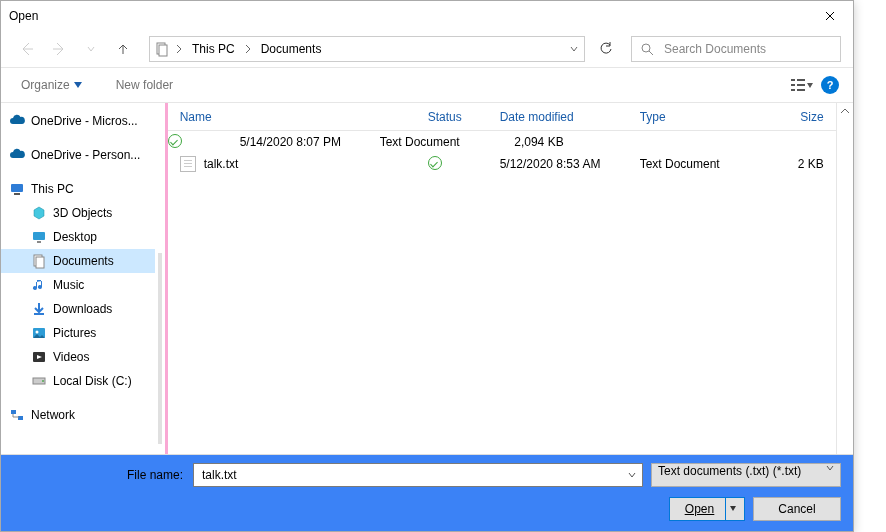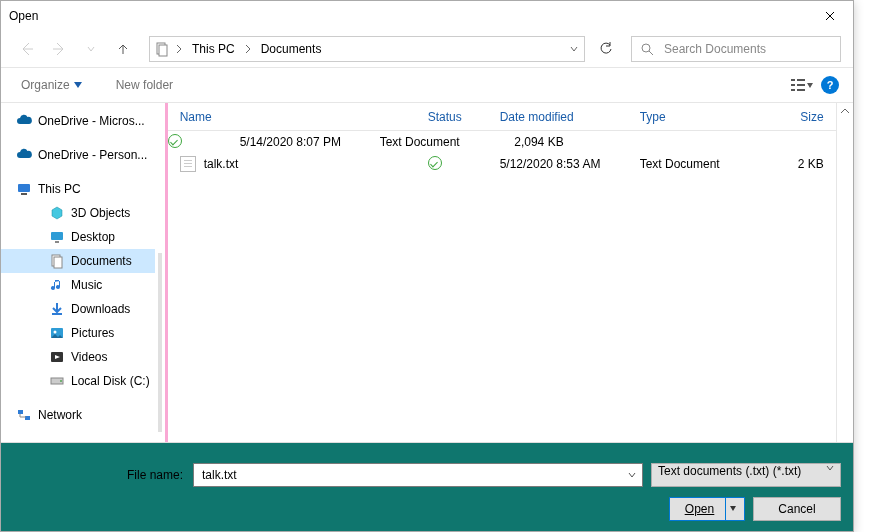--- a/index.html
+++ b/index.html
@@ -23,43 +23,43 @@
   .searchbox input::placeholder { color:#888; }
   
   .toolbar { height:36px; display:flex; align-items:center; padding:0 14px; border-top:1px solid #e6e6e6; border-bottom:1px solid #e6e6e6; }
   .tool-link { color:#737373; display:flex; align-items:center; gap:4px; padding:4px 6px; }
   .toolbar .spacer { flex:1; }
   .tool-icon { width:26px; height:26px; display:flex; align-items:center; justify-content:center; color:#555; }
   .help { width:18px; height:18px; border-radius:50%; background:#0078d7; color:#fff; display:flex; align-items:center; justify-content:center; font-weight:bold; font-size:11px; margin-left:6px; }
   
   .body { flex:1; display:flex; min-height:0; }
   .tree { width:160px; overflow:hidden; padding-top:6px; }
-  .tree-item { height:24px; display:flex; align-items:center; gap:6px; padding-left:15px; white-space:nowrap; }
-  .tree-item.child { padding-left:48px; }
+  .tree-item { height:24px; display:flex; align-items:center; gap:6px; padding-left:8px; white-space:nowrap; }
+  .tree-item.child { padding-left:30px; }
   .tree-item.selected { background:#cce8ff; }
   .tree-item .icon { width:16px; height:16px; display:flex; align-items:center; justify-content:center; }
   .tree-group-space { height:10px; }
   .splitter { width:10px; background:linear-gradient(to right, transparent 0, transparent 3px, #e0e0e0 3px, #e0e0e0 7px, transparent 7px); margin-top:150px; margin-bottom:10px; }
   .files { flex:1; display:flex; flex-direction:column; min-height:0; border-left:3px solid #f9a8d4; }
   .headers { height:28px; display:flex; align-items:center; color:#1a5daa; border-bottom:1px solid #e6e6e6; }
   .col-name { width:260px; padding-left:12px; }
   .col-status { width:72px; }
   .col-date { width:140px; }
   .col-type { width:126px; }
   .col-size { width:70px; text-align:right; padding-right:12px; }
   .file-rows { flex:1; overflow:auto; }
   .file-row { height:22px; display:flex; align-items:center; }
   .file-row .col-name { display:flex; align-items:center; gap:8px; }
   .txt-icon { width:16px; height:16px; border:1px solid #bbb; background:#fff; position:relative; }
   .txt-icon::before { content:""; position:absolute; left:3px; right:3px; top:3px; height:1px; background:#ccc; box-shadow:0 3px 0 #ccc, 0 6px 0 #ccc; }
   .status-ok { width:14px; height:14px; border:1.5px solid #3fa73f; border-radius:50%; position:relative; display:inline-block; }
   .status-ok::after { content:""; position:absolute; left:3px; top:3px; width:3px; height:6px; border-right:1.5px solid #3fa73f; border-bottom:1.5px solid #3fa73f; transform:rotate(45deg); }
   .scroll-indicator { width:18px; display:flex; align-items:flex-start; justify-content:center; padding-top:4px; color:#666; border-left:1px solid #e6e6e6;}
   
-  .footer { background:#0f766e; border-top:1px solid #ddd; padding:20px 12px 10px; }
+  .footer { background:#3b82f6; border-top:1px solid #ddd; padding:8px 12px 10px; }
   .footer-row1 { display:flex; align-items:center; gap:8px; margin-bottom:10px; }
   .filename-label { width:172px; text-align:right; padding-right:2px; }
   .filename-input { flex:1; height:24px; border:1px solid #7a7a7a; background:#fff; padding:0 6px; display:flex; align-items:center; }
   .filename-input input { border:none; outline:none; width:100%; font:inherit; }
   .filename-input .dd { color:#555; }
   .filetype { width:190px; height:24px; border:1px solid #adadad; background:#e1e1e1; display:flex; align-items:flex-start; padding:0 6px; justify-content:space-between; }
   .footer-row2 { display:flex; justify-content:flex-end; gap:8px; }
   .btn { height:24px; border:1px solid #adadad; background:#e1e1e1; display:flex; align-items:center; justify-content:center; padding:0 4px; }
   .btn.primary { width:76px; border-color:#0078d7; display:flex; }
   .btn.primary .main { flex:1; display:flex; align-items:center; justify-content:center; border-right:1px solid #0078d7; height:100%; }

